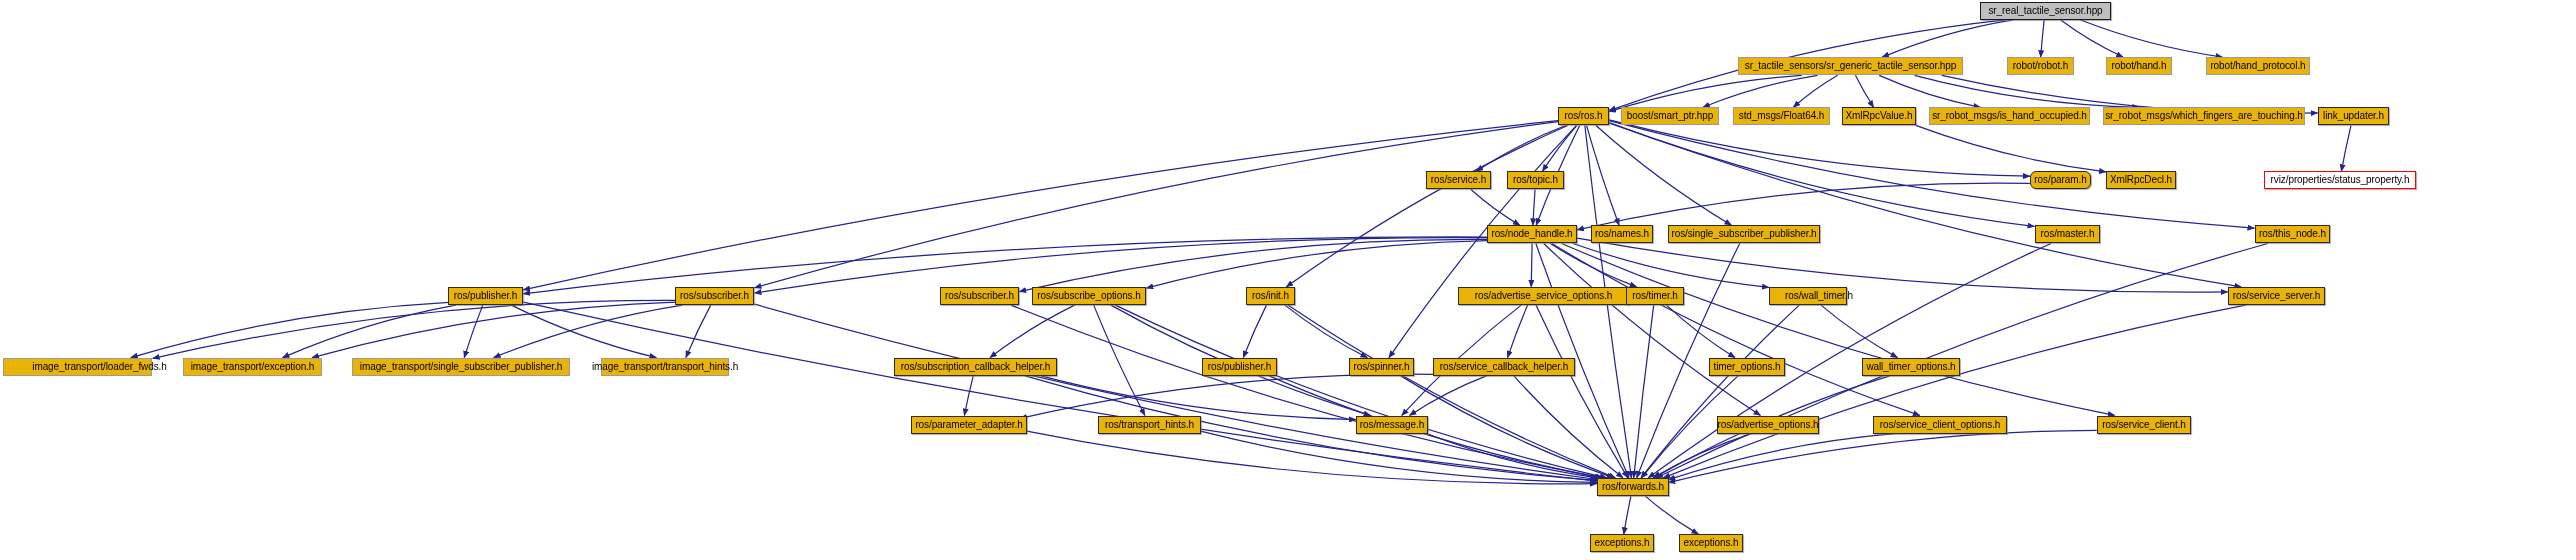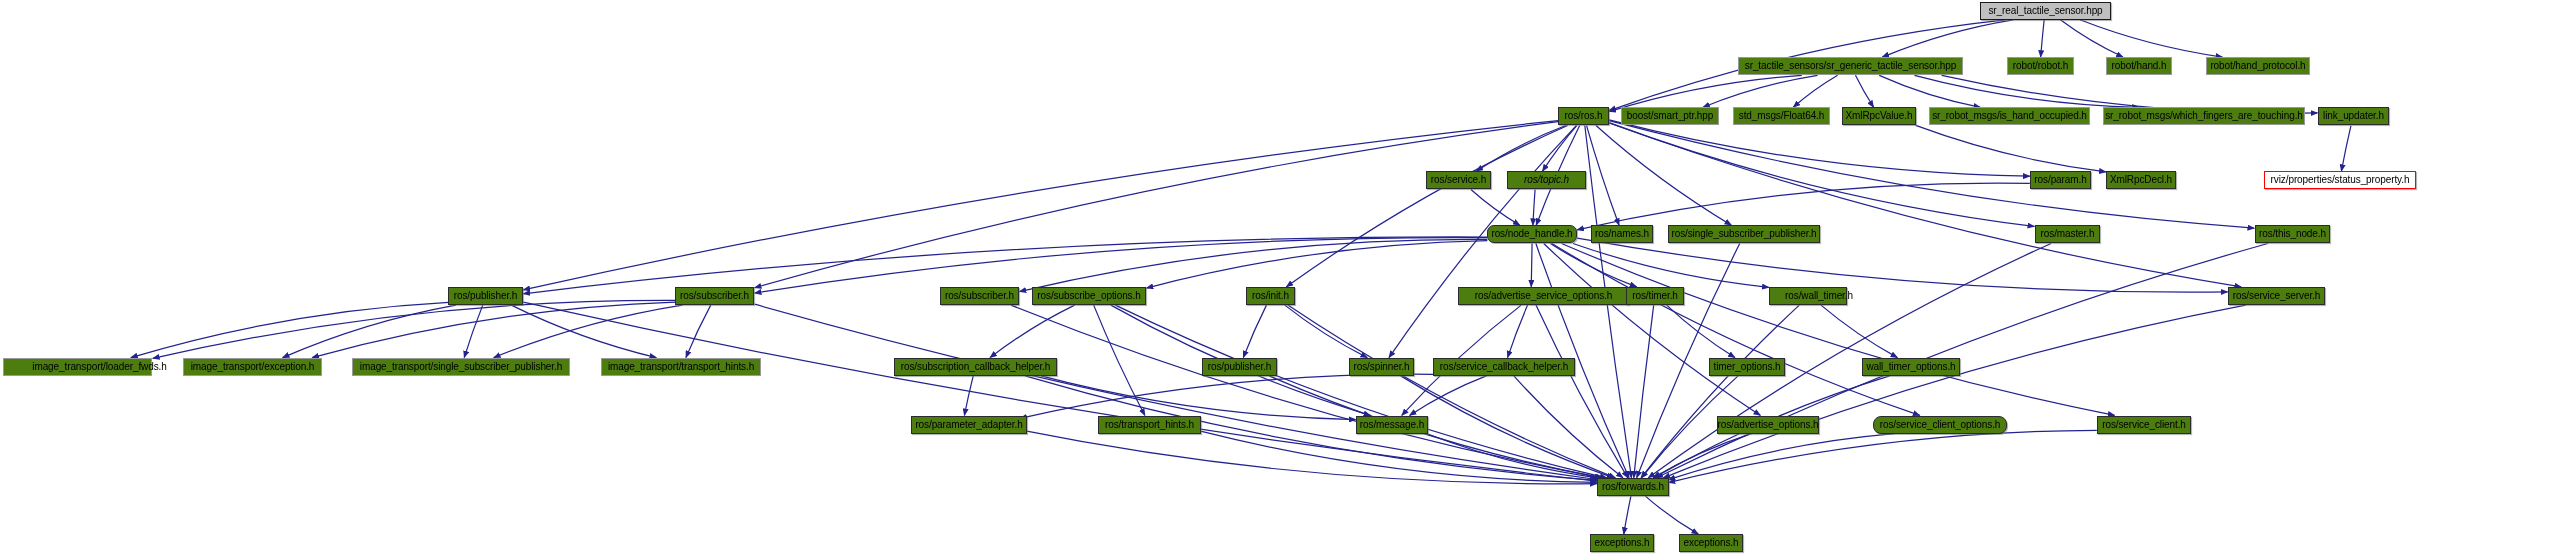--- a/index.html
+++ b/index.html
@@ -31,21 +31,21 @@
     height: 560px;
   }
   .node {
     position: absolute;
     box-sizing: border-box;
     display: flex;
     align-items: center;
     justify-content: center;
     height: 18px;
     border: 0.8px solid #2b2b2b;
-    background: #4d7c0f;
+    background: #eab308;
     color: #000000;
     font-size: 10px;
     line-height: 10px;
     white-space: nowrap;
     letter-spacing: -0.1px;
     box-shadow: 1.1px 1.1px 0 0 rgba(120,120,120,0.55);
   }
   .node.root {
     background: #bfbfbf;
     border: 0.8px solid #1a1a1a;
@@ -198,33 +198,33 @@
       </div>
       <div class="node plainborder" style="left: 2103px; top: 107px; width: 202px;">
         <span class="node-label">sr_robot_msgs/which_fingers_are_touching.h</span>
       </div>
       <div class="node" style="left: 2318px; top: 107px; width: 71px;">
         <span class="node-label">link_updater.h</span>
       </div>
       <div class="node" style="left: 1426px; top: 171px; width: 65px;">
         <span class="node-label">ros/service.h</span>
       </div>
-      <div class="node" style="left: 1507px; top: 171px; width: 79px; font-style: italic;">
+      <div class="node" style="left: 1507px; top: 171px; width: 57px;">
         <span class="node-label">ros/topic.h</span>
       </div>
-      <div class="node" style="left: 2030px; top: 171px; width: 61px;">
+      <div class="node" style="left: 2030px; top: 171px; width: 61px; border-radius: 6px;">
         <span class="node-label">ros/param.h</span>
       </div>
       <div class="node" style="left: 2106px; top: 171px; width: 70px;">
         <span class="node-label">XmlRpcDecl.h</span>
       </div>
       <div class="node missing" style="left: 2264px; top: 171px; width: 152px;">
         <span class="node-label">rviz/properties/status_property.h</span>
       </div>
-      <div class="node" style="left: 1487px; top: 225px; width: 90px; border-radius: 7px;">
+      <div class="node" style="left: 1487px; top: 225px; width: 90px;">
         <span class="node-label">ros/node_handle.h</span>
       </div>
       <div class="node" style="left: 1591px; top: 225px; width: 62px;">
         <span class="node-label">ros/names.h</span>
       </div>
       <div class="node" style="left: 1668px; top: 225px; width: 152px;">
         <span class="node-label">ros/single_subscriber_publisher.h</span>
       </div>
       <div class="node" style="left: 2035px; top: 225px; width: 65px;">
         <span class="node-label">ros/master.h</span>
@@ -261,21 +261,21 @@
       </div>
       <div class="node plainborder" style="left: 3px; top: 358px; width: 149px; padding-left: 44px;">
         <span class="node-label">image_transport/loader_fwds.h</span>
       </div>
       <div class="node plainborder" style="left: 183px; top: 358px; width: 139px;">
         <span class="node-label">image_transport/exception.h</span>
       </div>
       <div class="node plainborder" style="left: 352px; top: 358px; width: 218px;">
         <span class="node-label">image_transport/single_subscriber_publisher.h</span>
       </div>
-      <div class="node plainborder" style="left: 601px; top: 358px; width: 160px;">
+      <div class="node plainborder" style="left: 601px; top: 358px; width: 128px;">
         <span class="node-label">image_transport/transport_hints.h</span>
       </div>
       <div class="node" style="left: 894px; top: 358px; width: 163px;">
         <span class="node-label">ros/subscription_callback_helper.h</span>
       </div>
       <div class="node" style="left: 1202px; top: 358px; width: 75px;">
         <span class="node-label">ros/publisher.h</span>
       </div>
       <div class="node" style="left: 1349px; top: 358px; width: 65px;">
         <span class="node-label">ros/spinner.h</span>
@@ -294,21 +294,21 @@
       </div>
       <div class="node" style="left: 1098px; top: 416px; width: 103px;">
         <span class="node-label">ros/transport_hints.h</span>
       </div>
       <div class="node" style="left: 1356px; top: 416px; width: 72px;">
         <span class="node-label">ros/message.h</span>
       </div>
       <div class="node" style="left: 1717px; top: 416px; width: 102px;">
         <span class="node-label">ros/advertise_options.h</span>
       </div>
-      <div class="node" style="left: 1873px; top: 416px; width: 134px; border-radius: 8px;">
+      <div class="node" style="left: 1873px; top: 416px; width: 134px;">
         <span class="node-label">ros/service_client_options.h</span>
       </div>
       <div class="node" style="left: 2097px; top: 416px; width: 94px; justify-content: center;">
         <span class="node-label">ros/service_client.h</span>
       </div>
       <div class="node" style="left: 1597px; top: 478px; width: 72px;">
         <span class="node-label">ros/forwards.h</span>
       </div>
       <div class="node" style="left: 1590px; top: 534px; width: 64px;">
         <span class="node-label">exceptions.h</span>

